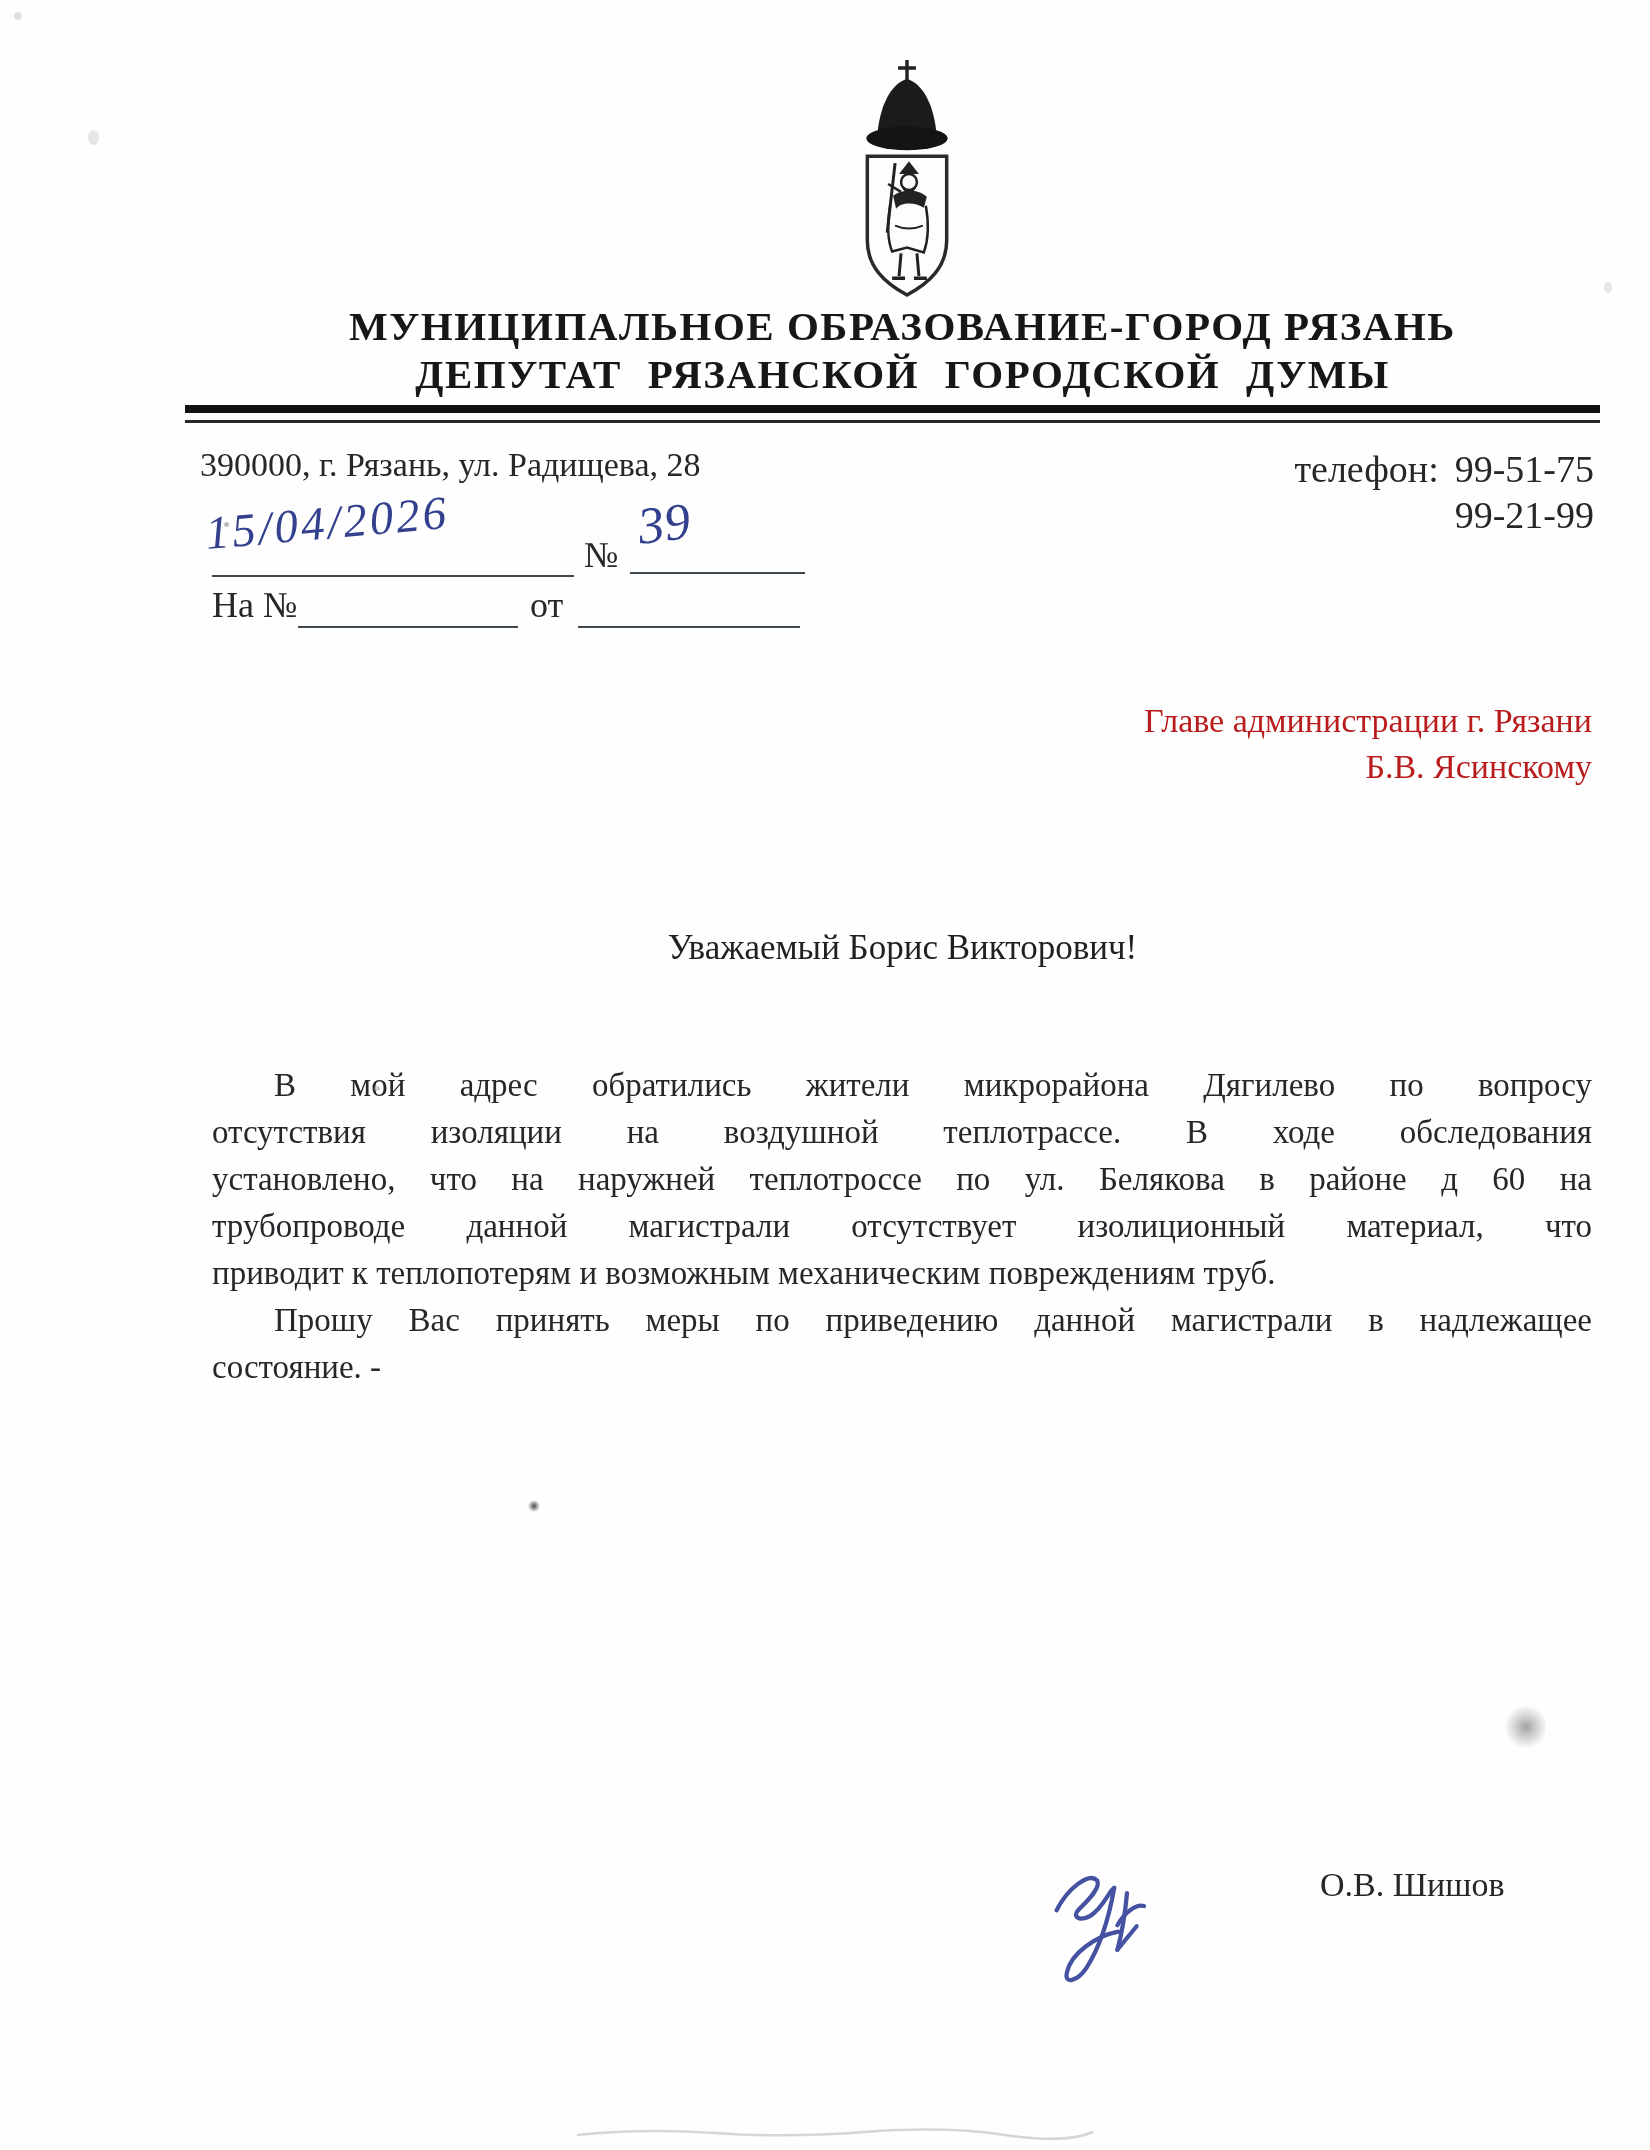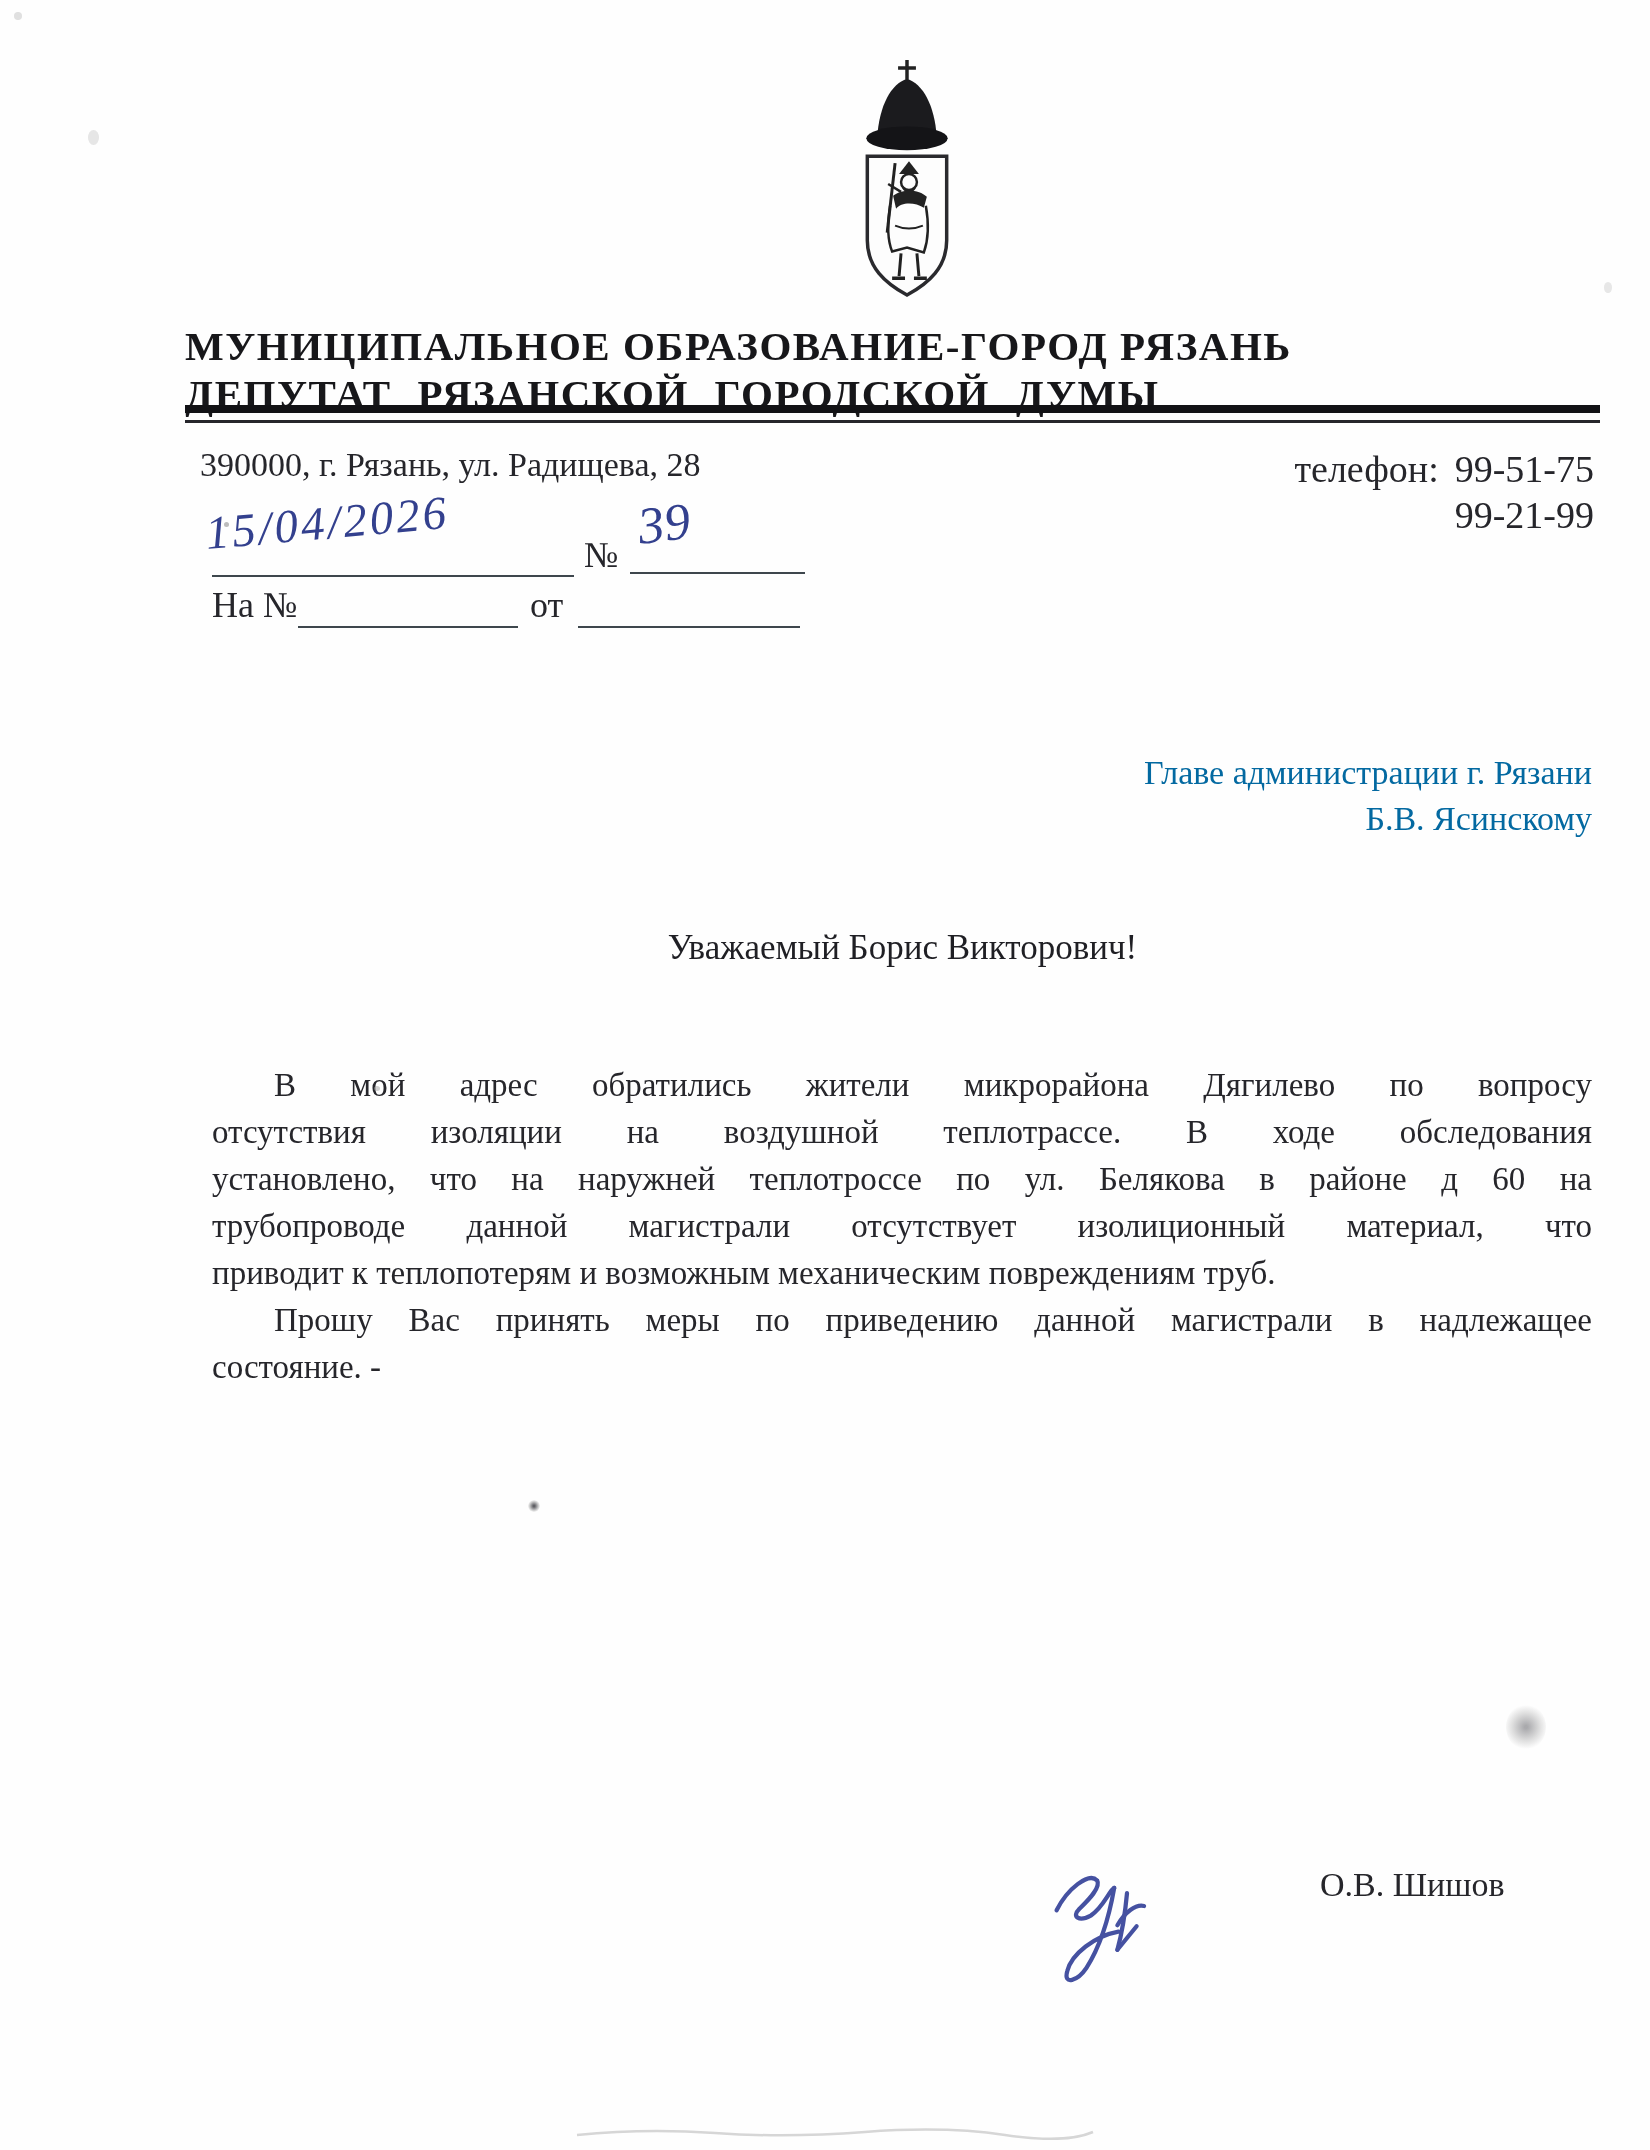--- a/index.html
+++ b/index.html
@@ -7,24 +7,23 @@
     position:relative;
     width:1650px;height:2150px;
     background:#fefefe;
     font-family:"Liberation Serif", serif;
     color:#232328;
     overflow:hidden;
   }
   
   .crest{position:absolute;left:836px;top:56px;width:142px;height:248px;}
   .org-line{
-    position:absolute;left:185px;width:1435px;text-align:left;
+    position:absolute;left:185px;width:1435px;text-align:center;
     font-weight:bold;font-size:41px;letter-spacing:1.5px;color:#17171a;
     white-space:nowrap;
-    margin-top:20px;
   }
   .org1{top:302px;}
   .org2{top:350px;word-spacing:14px;}
   .rule-thick{position:absolute;left:185px;top:405px;width:1415px;height:8px;background:#121215;}
   .rule-thin{position:absolute;left:185px;top:420px;width:1415px;height:3px;background:#26262b;}
   .address{position:absolute;left:200px;top:446px;font-size:34px;color:#26262b;}
   .phones{position:absolute;right:56px;top:446px;text-align:right;font-size:38px;line-height:46px;color:#26262b;}
   .phones .val{margin-left:16px;}
   
   .hand{font-style:italic;color:#33408e;}
@@ -33,21 +32,21 @@
   .uline{position:absolute;height:0;border-top:2.5px solid #3e474d;}
   .ul1{left:212px;top:575px;width:362px;}
   .ul2{left:630px;top:572px;width:175px;}
   .ul3{left:298px;top:626px;width:220px;}
   .ul4{left:578px;top:626px;width:222px;}
   .ref-label{position:absolute;font-size:36px;color:#26262b;}
   .num-sign{left:584px;top:534px;}
   .na-num{left:212px;top:584px;}
   .ot{left:530px;top:584px;}
   
-  .recipient{position:absolute;right:58px;top:750px;text-align:right;font-size:34px;line-height:46px;color:#0369a1;}
+  .recipient{position:absolute;right:58px;top:698px;text-align:right;font-size:34px;line-height:46px;color:#b91c1c;}
   .salutation{position:absolute;left:185px;top:928px;width:1435px;text-align:center;font-size:35px;color:#1f1f24;}
   
   .body-block{position:absolute;left:212px;top:1062px;width:1380px;font-size:33px;line-height:47px;color:#26262b;}
   .jl{text-align:justify;text-align-last:justify;}
   .ll{text-align:left;text-align-last:left;}
   .ind{text-indent:62px;}
   
   .signoff{position:absolute;left:212px;top:1826px;font-size:34px;line-height:47px;color:#26262b;}
   .signer-name{position:absolute;left:1320px;top:1866px;font-size:34px;color:#26262b;}
   .signature{position:absolute;left:1036px;top:1842px;width:150px;height:160px;}

